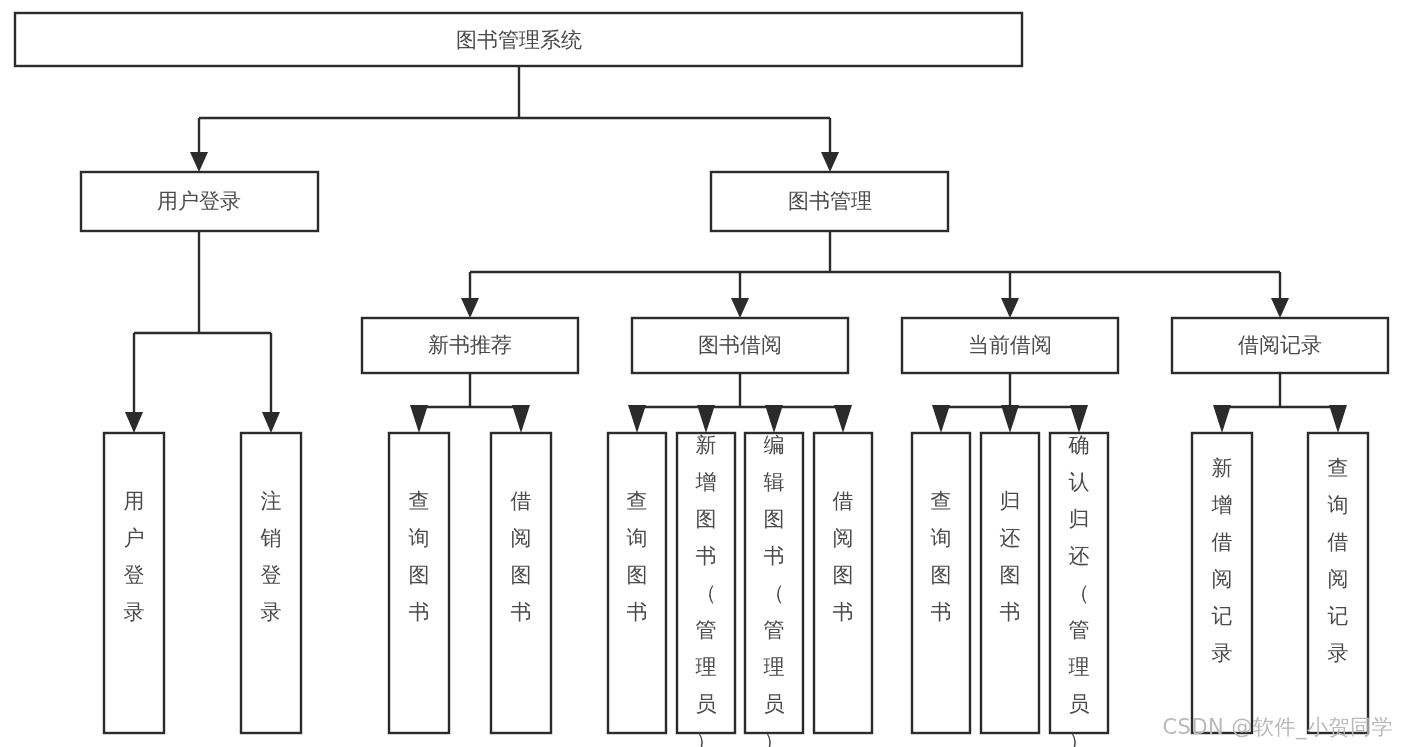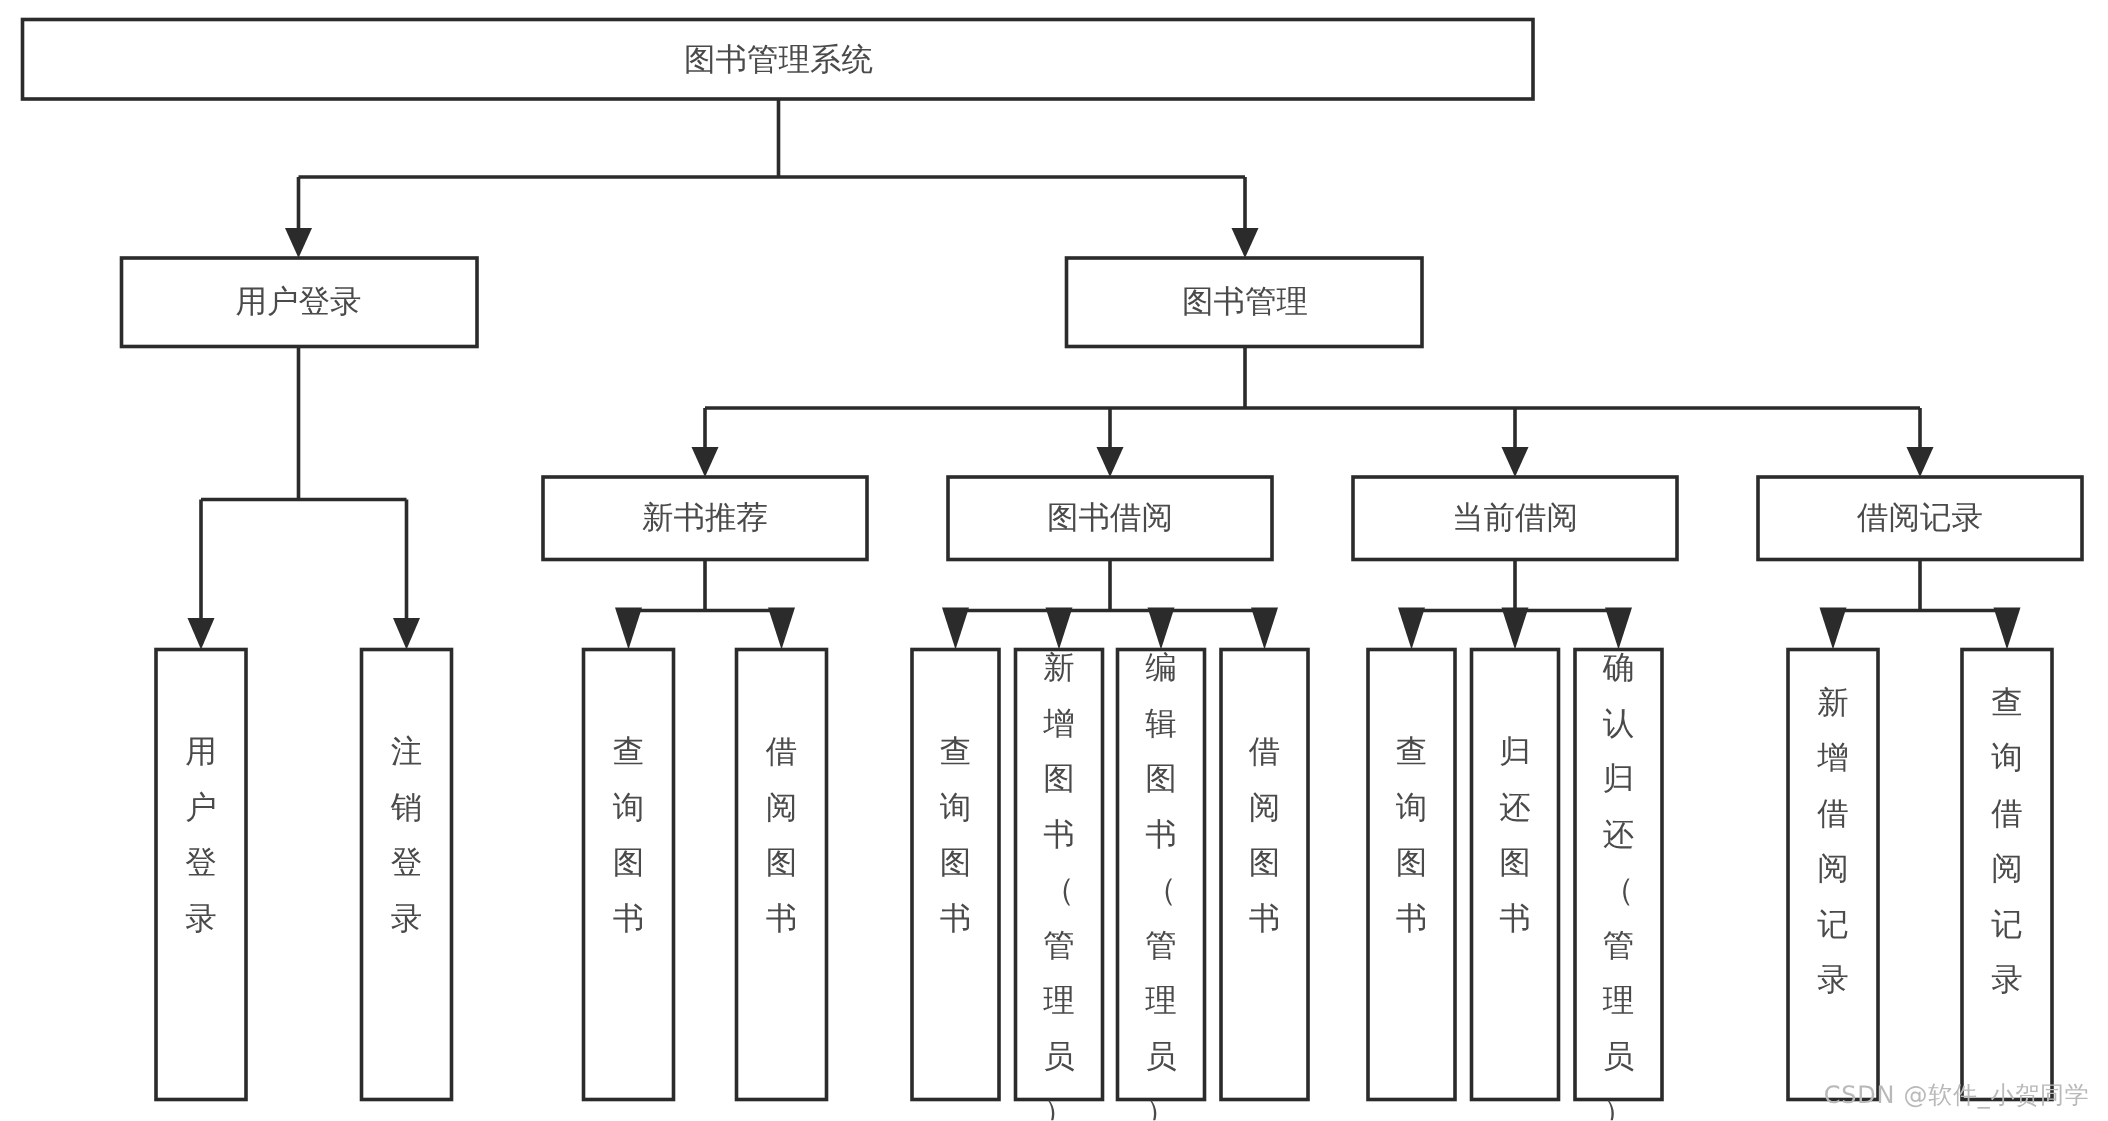--- a/index.html
+++ b/index.html
@@ -51,21 +51,21 @@
   .arrow-head {
     fill: #2b2b2b;
     stroke: none;
   }
   .watermark {
     position: absolute;
     right: 12px;
     bottom: 6px;
     color: #b9b9b9;
     font-family: "DejaVu Sans", "Liberation Sans", sans-serif;
-    font-size: 16px;
+    font-size: 21px;
     letter-spacing: 0.5px;
     white-space: nowrap;
     pointer-events: none;
   }
 </style>
 </head>
 <body>
 
 <div id="stage">
   <svg id="diagram" viewBox="0 0 1405 747">

